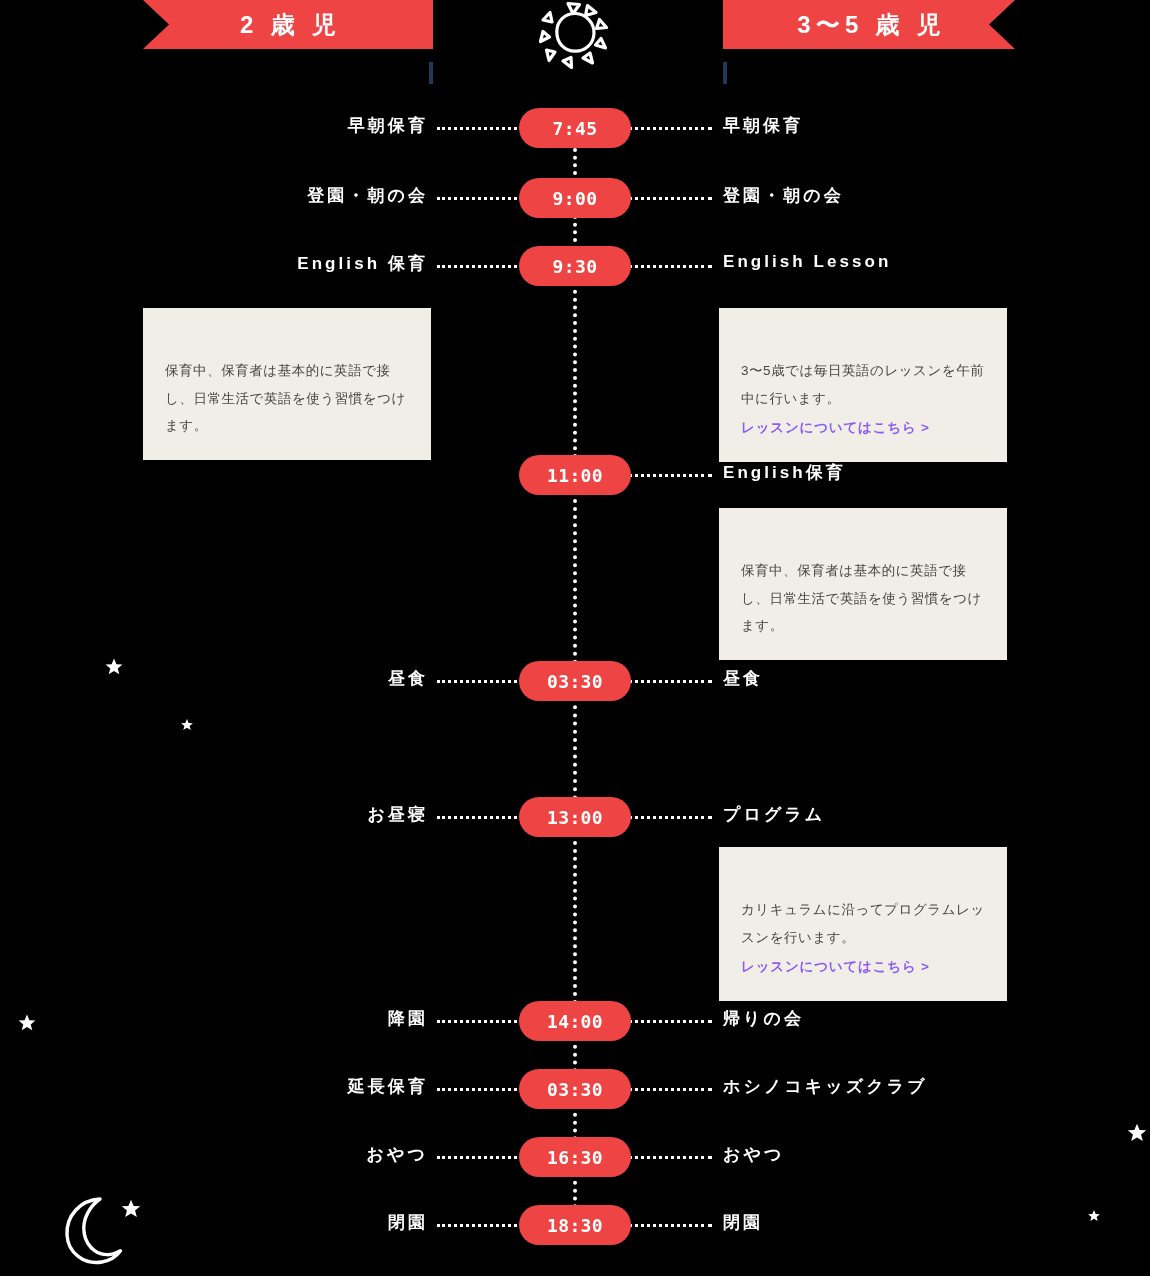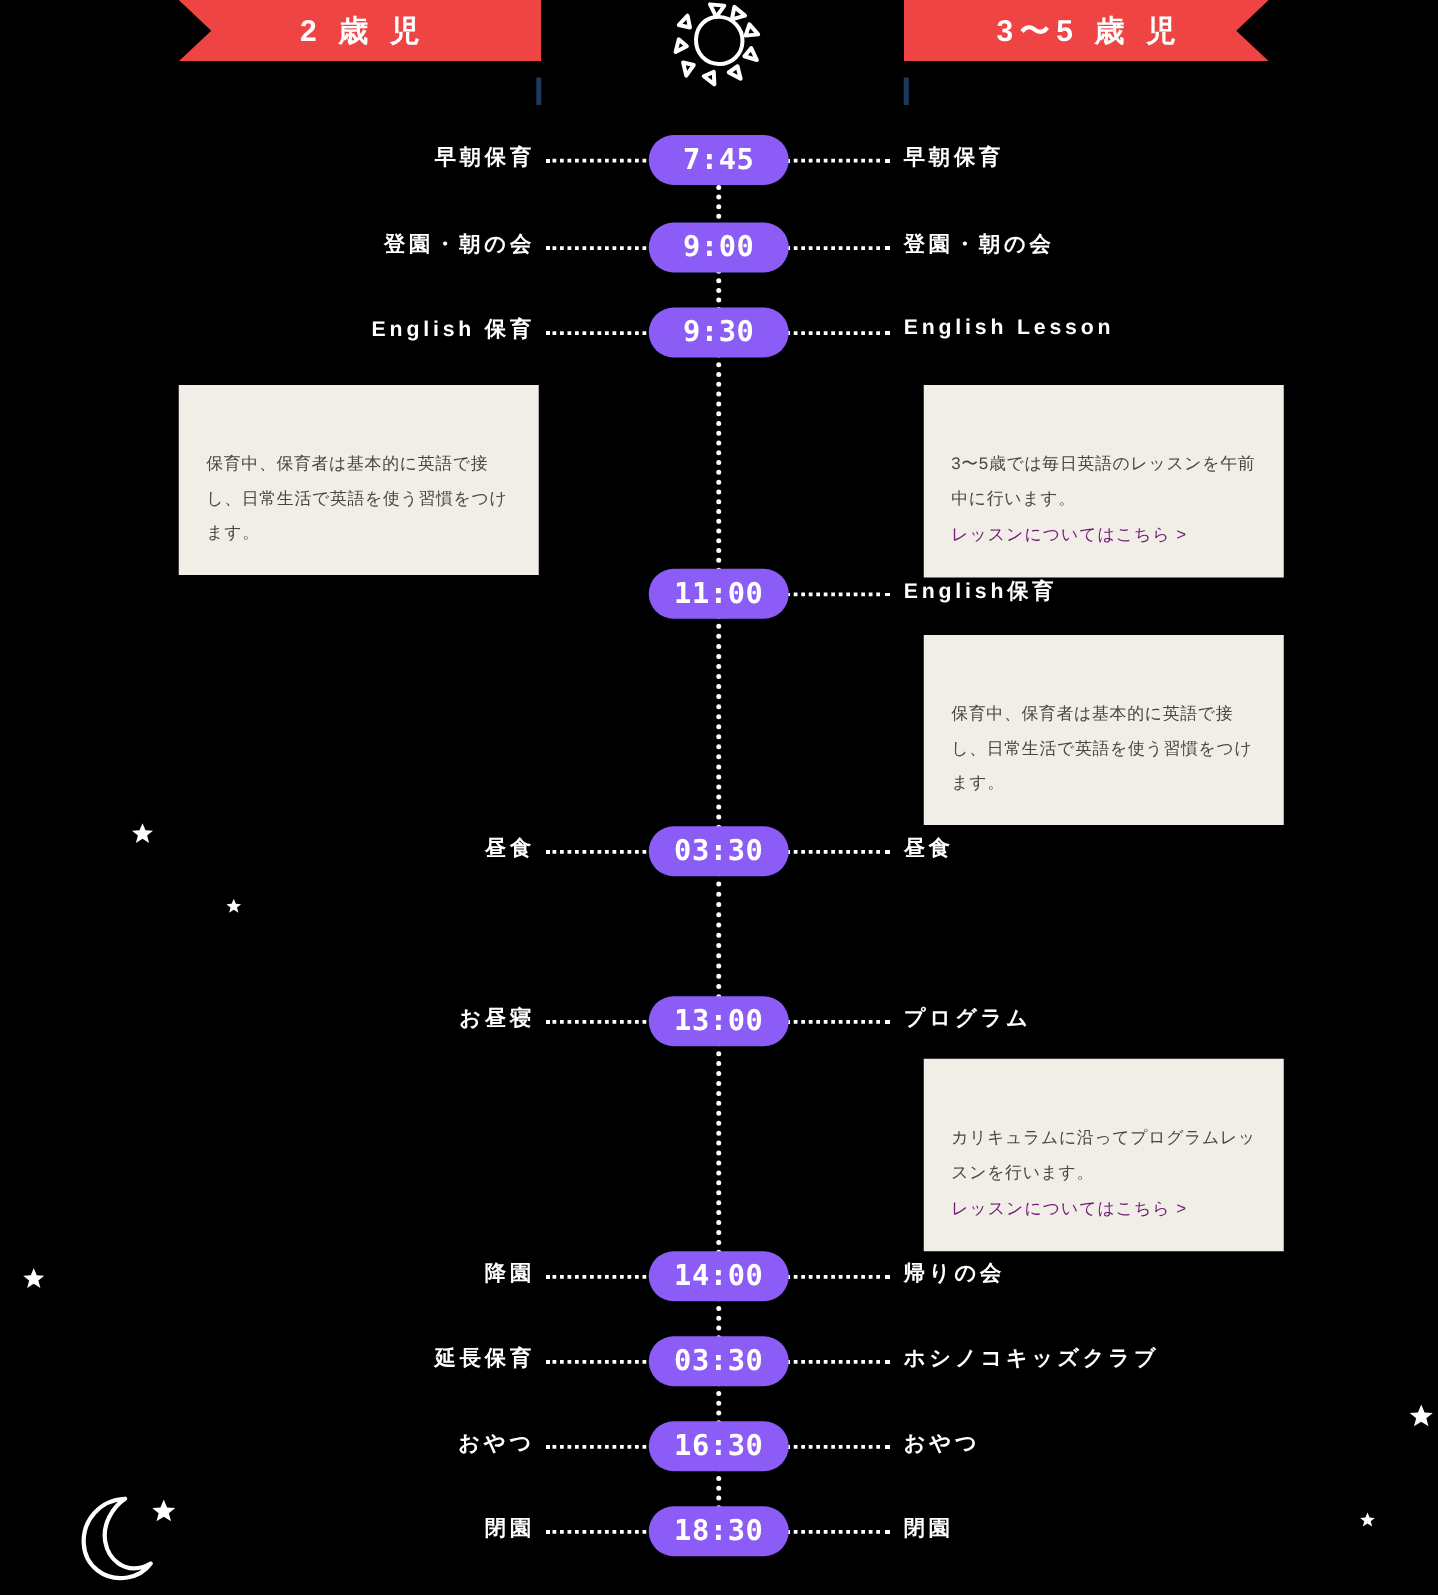--- a/index.html
+++ b/index.html
@@ -46,23 +46,23 @@
   .center-line{
     position:absolute; left:573px; width:4px;
     border-left:4px dotted #ffffff;
   }
 
   .row{ position:absolute; left:0; width:1150px; height:0; }
 
   .pill{
     position:absolute; left:519px; top:-20px;
     width:112px; height:40px; border-radius:20px;
-    background:#8b5cf6; color:#fff;
+    background:#ef4444; color:#fff;
     display:flex; align-items:center; justify-content:center;
-    font-size:23px; font-weight:700; letter-spacing:.02em;
+    font-size:18px; font-weight:700; letter-spacing:.02em;
     font-family:"DejaVu Sans Mono","Liberation Mono",monospace;
     z-index:3;
   }
 
   .dash-left{
     position:absolute; left:437px; top:-1px; width:86px; height:0;
     border-top:3px dotted #ffffff; z-index:1;
   }
   .dash-right{
     position:absolute; left:628px; top:-1px; width:84px; height:0;
@@ -80,30 +80,30 @@
     font-size:17px; font-weight:700; letter-spacing:.18em; color:#ffffff;
   }
 
   
   .note{
     position:absolute; width:288px;
     background:#f0eee7; color:#3d3a33;
     padding:21px 22px 20px 22px;
   }
   .note-left{ left:143px; }
-  .note-right{ left:739px; }
+  .note-right{ left:719px; }
   .note p{
     font-size:13.5px; line-height:2.05; letter-spacing:.04em;
     color:#4a463f;
     margin-top:28px;
   }
   .note a.link{
     display:inline-block; margin-top:2px;
-    font-size:13.5px; font-weight:400; letter-spacing:.06em;
-    color:#701a75; text-decoration:none; line-height:2.05;
+    font-size:13.5px; font-weight:700; letter-spacing:.06em;
+    color:#8b5cf6; text-decoration:none; line-height:2.05;
   }
 </style>
 </head>
 <body>
 
 <div class="deco">
 
   <svg class="star" style="left:104px;top:657px;" width="20" height="20" viewBox="0 0 20 20">
     <path d="M10 1.5 L12.4 7.2 L18.4 7.6 L13.7 11.4 L15.3 17.3 L10 14 L4.7 17.3 L6.3 11.4 L1.6 7.6 L7.6 7.2 Z" fill="#fff"></path>
   </svg>

